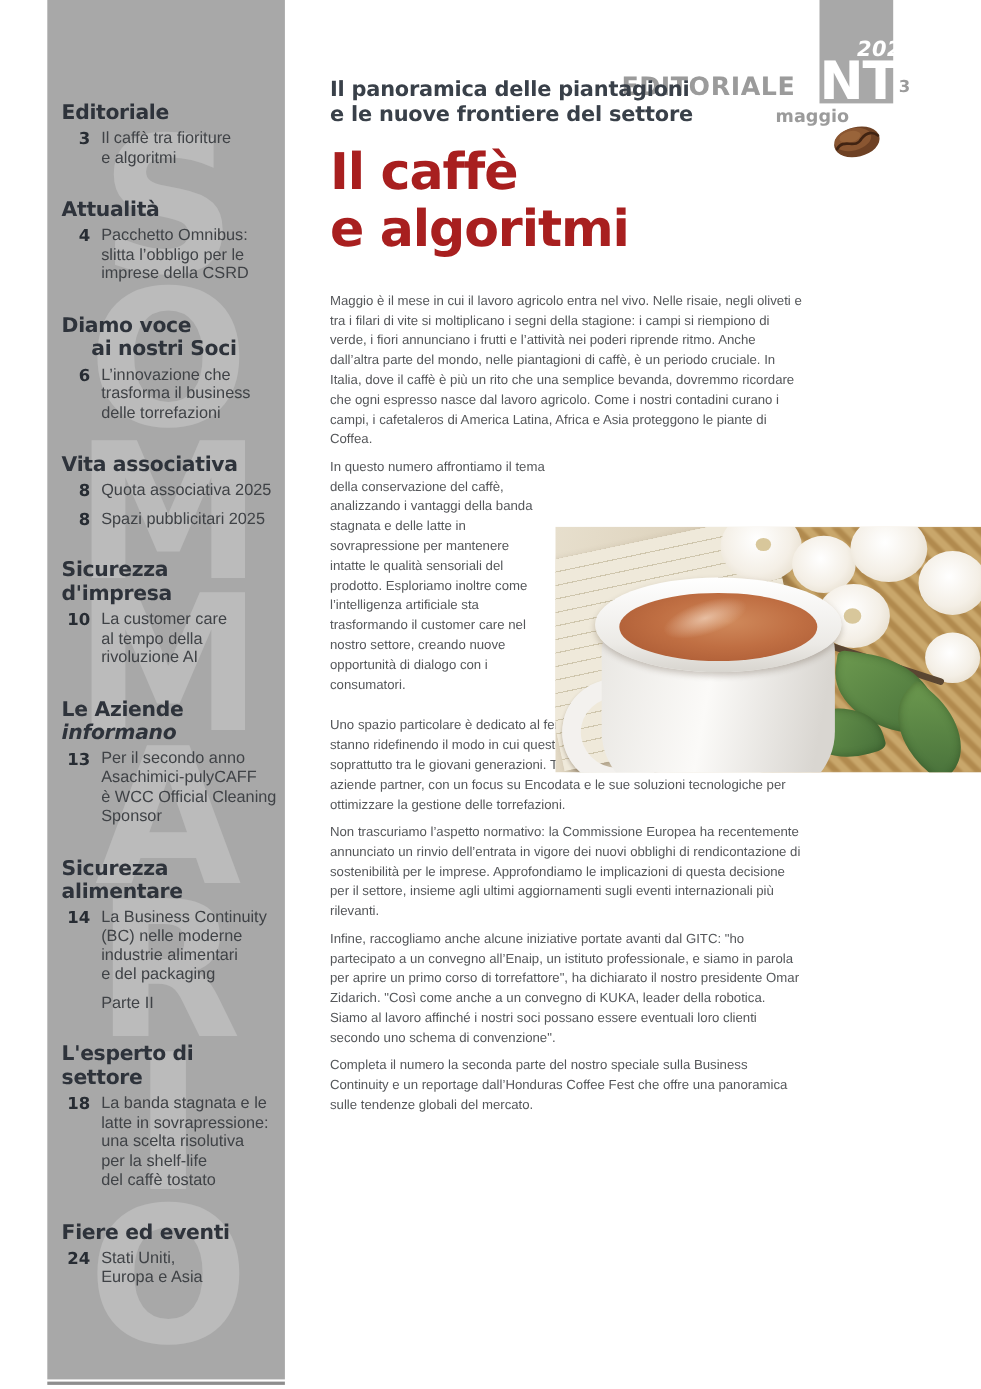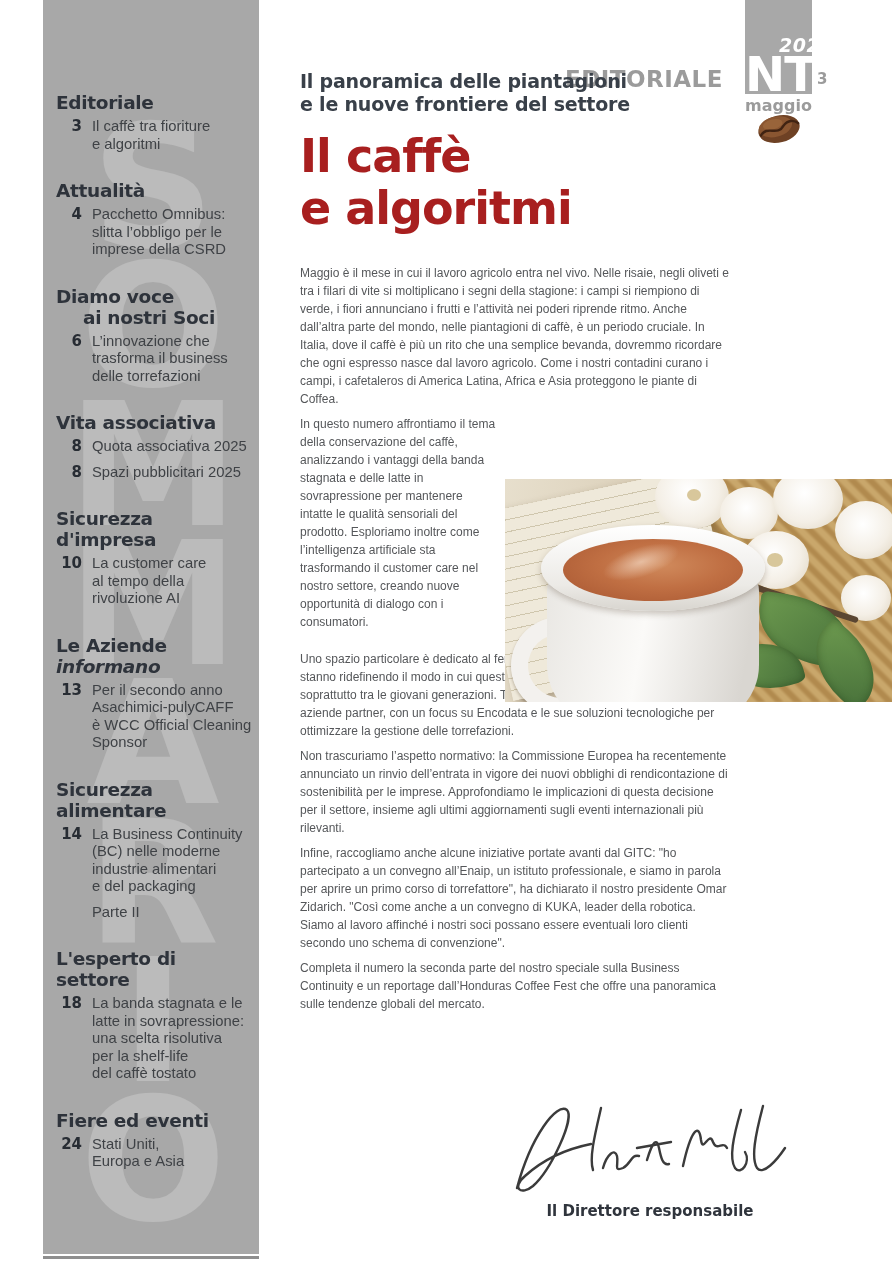--- a/index.html
+++ b/index.html
@@ -25,21 +25,21 @@
 
   
   .section-label{position:absolute;top:66px;right:169px;font-family:"DejaVu Sans",sans-serif;
                  font-weight:bold;font-size:23px;color:#9b9b9b;letter-spacing:0.5px;}
   .issue-box{position:absolute;left:745px;top:0;width:67px;height:94px;background:#a8a8a8;
              text-align:center;font-family:"DejaVu Sans",sans-serif;font-weight:bold;color:#fff;}
   .issue-year{margin-top:34px;font-size:19px;font-style:italic;letter-spacing:0.5px;padding-left:34px;}
   .issue-code{font-size:48px;line-height:36px;letter-spacing:-1px;}
   .issue-number{position:absolute;left:817px;top:70px;font-family:"DejaVu Sans",sans-serif;
                 font-weight:bold;font-size:15px;color:#9b9b9b;}
-  .issue-month{position:absolute;left:745px;top:96px;width:67px;text-align:center;
+  .issue-month{position:absolute;left:705px;top:96px;width:67px;text-align:center;
                font-family:"DejaVu Sans",sans-serif;font-weight:bold;font-size:16px;color:#9b9b9b;}
   .bean{position:absolute;left:754px;top:110px;width:50px;height:38px;}
 
   
   .main{position:absolute;left:300px;top:70px;width:430px;}
   .kicker{font-family:"DejaVu Sans",sans-serif;font-weight:bold;font-size:19px;line-height:23px;
           color:#394049;letter-spacing:-0.2px;}
   .headline{margin-top:14px;margin-bottom:30px;font-family:"DejaVu Sans",sans-serif;font-weight:bold;
             font-size:46px;line-height:52px;color:#a81f1f;letter-spacing:-1px;}
   .body-para{margin:0 0 7px 0;font-size:12px;line-height:18px;color:#55575a;}
@@ -261,29 +261,14 @@
     <div class="leaf" style="left:252px;top:118px;width:96px;height:66px;transform:rotate(8deg);"></div>
     <div class="leaf" style="left:300px;top:158px;width:80px;height:56px;transform:rotate(42deg);"></div>
     <div class="leaf" style="left:226px;top:162px;width:70px;height:50px;transform:rotate(-16deg);"></div>
     <div class="handle"></div>
     <div class="cup-body"></div>
     <div class="cup-rim"></div>
     <div class="coffee"></div>
     <div class="crema"></div>
   </div>
 
-  <div class="signature-block">
-    <svg class="signature-svg" width="290" height="104" viewBox="0 0 290 104" aria-label="">
-      <g stroke="#3b3b3b" stroke-width="2.4" fill="none" stroke-linecap="round" stroke-linejoin="round">
-        <path d="M12,92 C26,40 52,6 62,14 C70,22 46,74 28,90 C16,100 6,92 20,80 C42,60 66,52 86,48"></path>
-        <path d="M96,12 C90,38 84,62 88,74"></path>
-        <path d="M98,72 C102,58 110,52 112,60 C114,68 108,76 118,72 C126,68 126,58 134,60"></path>
-        <path d="M142,64 C148,44 152,42 154,52 C156,62 158,70 164,68"></path>
-        <path d="M132,52 L166,46"></path>
-        <path d="M178,70 C186,34 194,26 196,44 C198,58 204,34 208,46 C212,56 218,44 222,52"></path>
-        <path d="M236,14 C228,42 224,62 230,72 C236,80 246,66 240,56"></path>
-        <path d="M258,10 C250,40 246,62 252,72 C258,80 272,64 280,52"></path>
-      </g>
-    </svg>
-    <div class="signature-role">Il Direttore responsabile</div>
-  </div>
 
 </div>
 
 </body></html>

